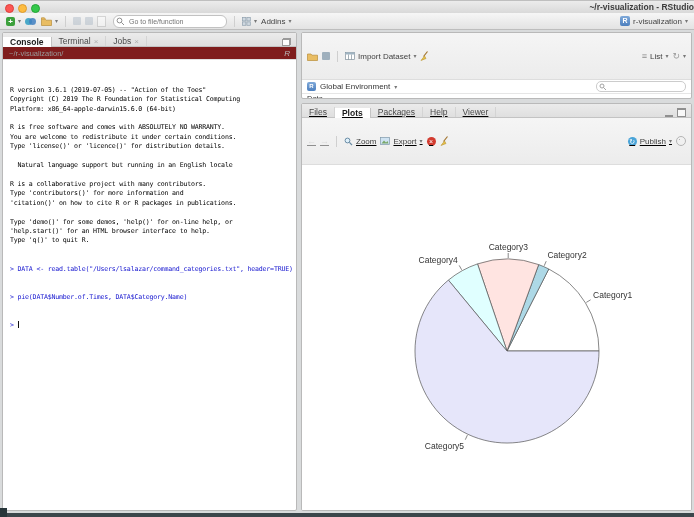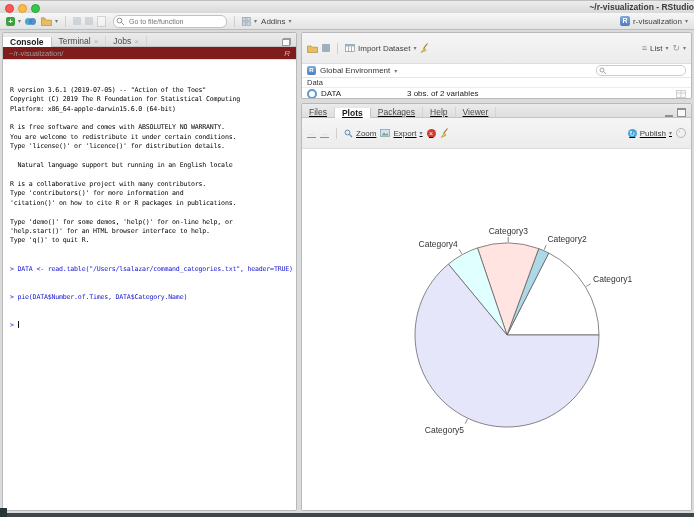--- a/index.html
+++ b/index.html
@@ -37,21 +37,21 @@
   .tab.active{background:#fff;color:#1c1c1c;font-weight:bold;border-right:1px solid #c3c3c3;margin-bottom:-1px;}
   .tab-x{color:#b0b0b0;font-size:8px;font-weight:normal;}
   .tab-right{margin-left:auto;display:flex;align-items:center;gap:4px;padding:0 5px;}
   .win-min{width:8px;height:6px;border-bottom:2px solid #8f8f8f;display:inline-block;}
   .win-max{width:7px;height:6px;border:1px solid #8f8f8f;border-top-width:2px;display:inline-block;background:#f8f8f8;}
   .restore-icon{position:relative;width:9px;height:8px;display:inline-block;}
   .restore-icon::before{content:"";position:absolute;right:0;top:0;width:6px;height:5px;border:1px solid #9a9a9a;background:#f0f0f0;}
   .restore-icon::after{content:"";position:absolute;left:0;bottom:0;width:6px;height:5px;border:1px solid #9a9a9a;background:#fdfdfd;}
   .subbar{height:12px;background:#7f1d1d;border-bottom:1px solid #e0e0e0;font-size:7.5px;color:#9b9b9b;display:flex;align-items:center;padding:0 6px;flex:none;}
   .subbar .rlogo{margin-left:auto;color:#bbb;font-size:8px;font-style:italic;}
-  .paneToolbar{height:14px;background:linear-gradient(#f5f5f5,#ececec);border-bottom:1px solid #ddd;display:flex;align-items:center;padding:8px 5px;gap:4px;font-size:8px;color:#3f3f3f;flex:none;}
+  .paneToolbar{height:14px;background:linear-gradient(#f5f5f5,#ececec);border-bottom:1px solid #ddd;display:flex;align-items:center;padding:16px 5px;gap:4px;font-size:8px;color:#3f3f3f;flex:none;}
   
   #console-pane{left:2px;top:31px;width:295px;height:479px;}
   .console-body{flex:1;padding:7px 0 0 7px;font-family:"DejaVu Sans Mono",monospace;font-size:6.6px;line-height:9.4px;letter-spacing:-0.2px;white-space:pre;overflow:hidden;color:#000;}
   .cmd{color:#1515cf;}
   .cursor{display:inline-block;width:1px;height:7px;background:#111;vertical-align:-1px;}
   
   #env-pane{left:301px;top:31px;width:391px;height:67px;}
   .scope-row{height:13px;display:flex;align-items:center;gap:4px;padding:0 5px;border-bottom:1px solid #e6e6e6;font-size:8px;color:#333;flex:none;}
   .search-box{position:relative;margin-left:auto;width:88px;height:9px;border:1px solid #ccc;border-radius:5px;background:#fff;}
   .section-row{height:9px;font-size:7.5px;color:#333;padding:0 5px;border-bottom:1px solid #ececec;display:flex;align-items:center;flex:none;}

